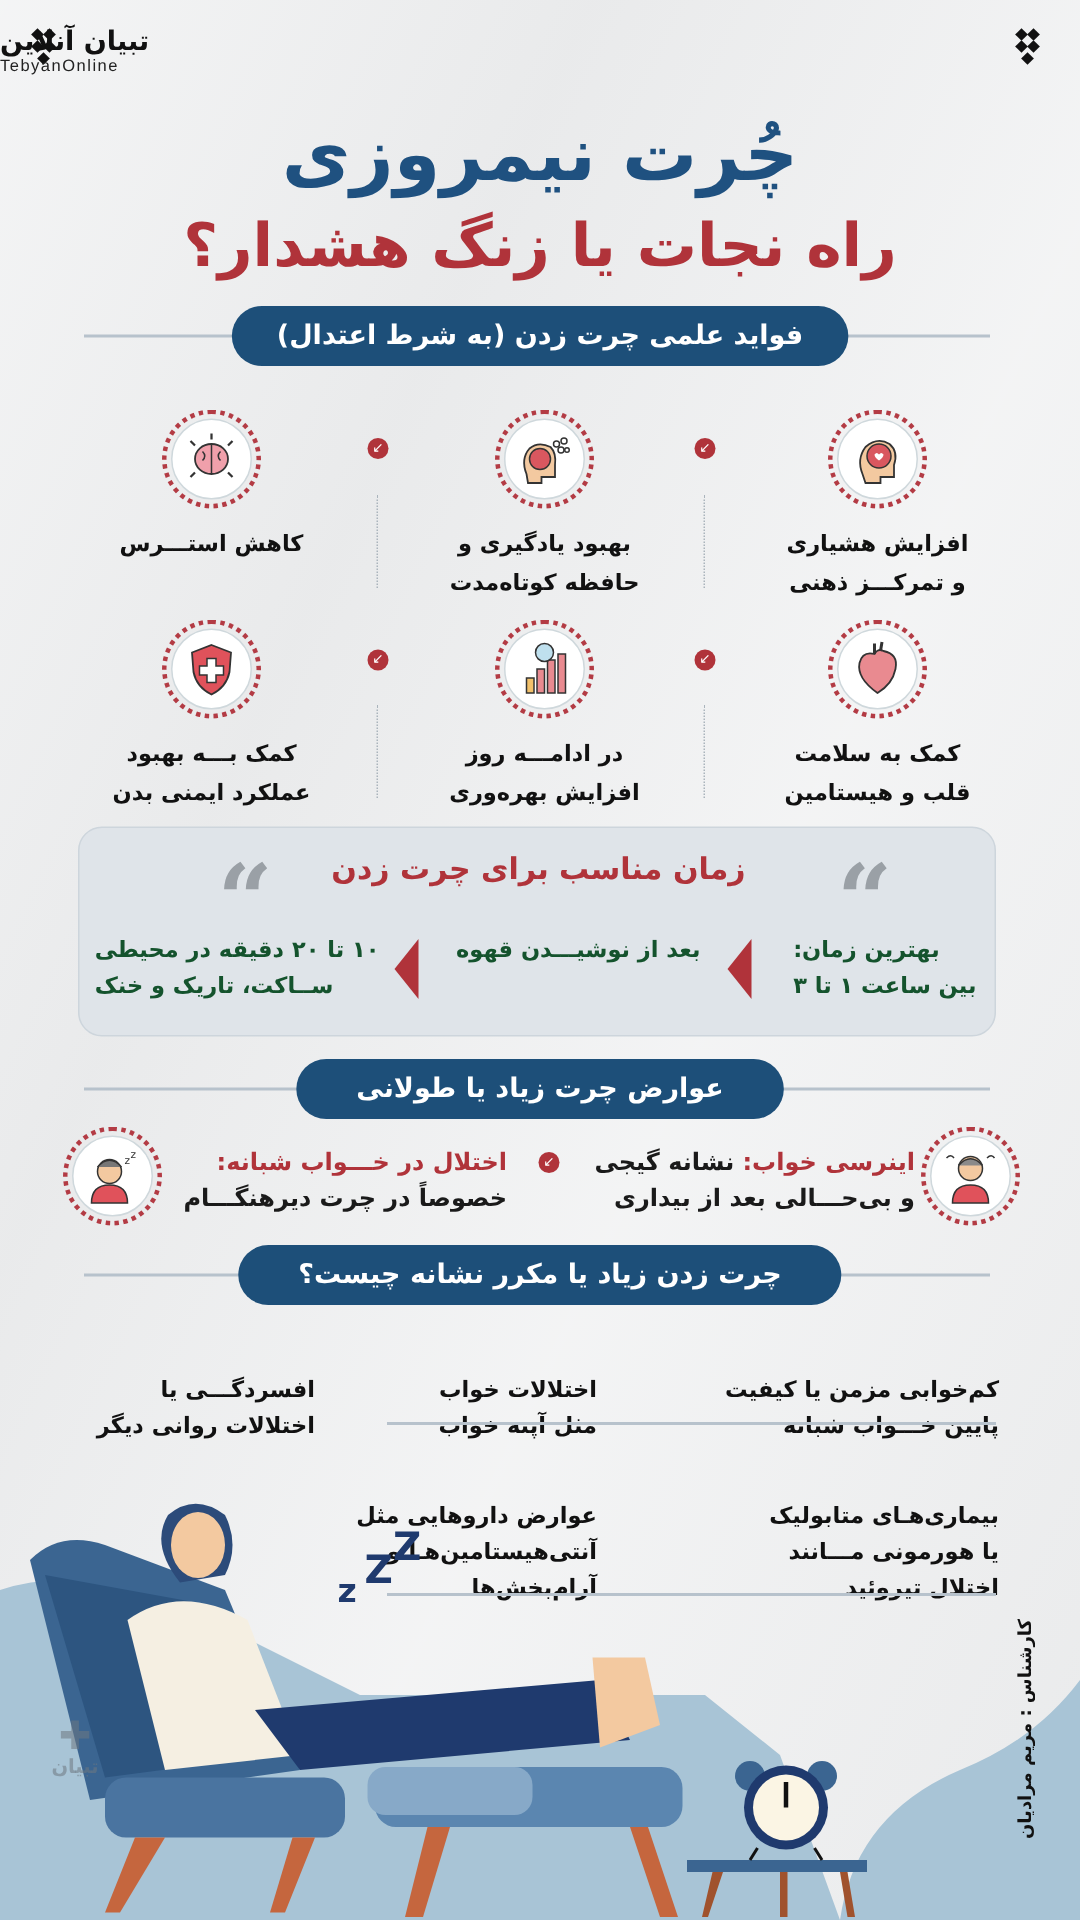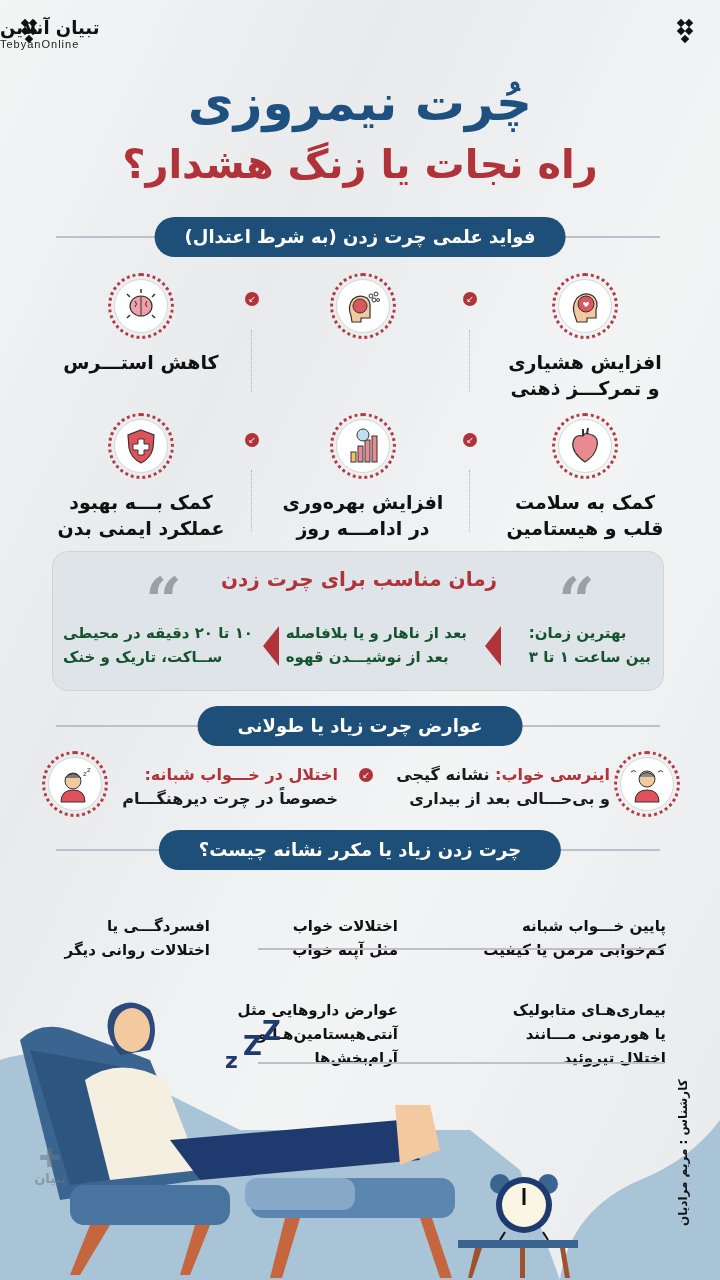--- a/index.html
+++ b/index.html
@@ -31,21 +31,21 @@
 
   
   .sec { position: absolute; left: 0; width: 720px; height: 40px; }
   .sec .line { position: absolute; left: 56px; right: 60px; top: 19px; height: 1.5px; background: #b7c2cc; }
   .sec .pill { position: absolute; left: 50%; transform: translateX(-50%); top: 0; height: 40px; padding: 0 30px; border-radius: 20px; background: #1d4f79; color: #fff; font-size: 18px; font-weight: bold; line-height: 40px; white-space: nowrap; direction: rtl; }
 
   
   .benefit { position: absolute; width: 200px; text-align: center; }
   .iconring { width: 66px; height: 66px; border-radius: 50%; border: 3px dotted #b33b44; margin: 0 auto; display: flex; align-items: center; justify-content: center; }
   .iconring .inner { width: 54px; height: 54px; border-radius: 50%; background: #fff; border: 1.5px solid #cfd8dc; display: flex; align-items: center; justify-content: center; }
-  .benefit .txt { margin-top: 10px; font-size: 19px; font-weight: bold; line-height: 26px; direction: rtl; color: #111; }
+  .benefit .txt { margin-top: 10px; font-size: 15px; font-weight: bold; line-height: 26px; direction: rtl; color: #111; }
 
   .redarrow { position: absolute; width: 14px; height: 14px; border-radius: 50%; background: #b0333a; color: #fff; font-size: 9px; line-height: 14px; text-align: center; }
   .vdots { position: absolute; width: 0; border-left: 1.5px dotted #aab4bc; }
 
   
   .timebox { position: absolute; left: 52px; top: 551px; width: 612px; height: 140px; border-radius: 16px; background: #dfe4e9; border: 1px solid #cdd5dc; }
   .timebox .head { position: absolute; left: 0; width: 612px; top: 15px; text-align: center; color: #b0333a; font-size: 20px; font-weight: bold; direction: rtl; }
   .quote { position: absolute; font-size: 64px; font-weight: bold; color: #9aa0a6; font-family: "DejaVu Serif", serif; line-height: 50px; }
   .tcol { position: absolute; font-size: 15px; font-weight: bold; line-height: 24px; direction: rtl; text-align: left; color: #14532d; }
   .tri { position: absolute; width: 0; height: 0; border-top: 20px solid transparent; border-bottom: 20px solid transparent; border-right: 16px solid #b0333a; }
@@ -98,21 +98,21 @@
 </div>
 
 <div class="logo">
   <div class="fa">تبیان آنلاین</div>
   <div class="en">TebyanOnline</div>
 </div>
 
 <div class="title1">چُرت نیمروزی</div>
 <div class="title2">راه نجات یا زنگ هشدار؟</div>
 
-<div class="sec" style="top:217px;border-radius:20px;">
+<div class="sec" style="top:204px;border-radius:20px;">
   <div class="line"></div>
   <div class="pill">فواید علمی چرت زدن (به شرط اعتدال)</div>
 </div>
 
 <div class="benefit" style="left:485px;top:273px;">
   <div class="iconring">
       <div class="inner">
     <svg width="40" height="40" viewBox="0 0 40 40">
           <path d="M10 30 Q6 20 12 12 Q20 5 28 10 Q34 15 31 24 L31 32 L22 32 L22 36 L12 36 Z" fill="#f3c9a0" stroke="#333" stroke-width="1.2"></path>
           <circle cx="21" cy="18" r="8" fill="#d9575f" stroke="#333" stroke-width="1"></circle>
@@ -131,20 +131,24 @@
     <svg width="40" height="40" viewBox="0 0 40 40">
           <path d="M8 30 Q4 20 10 13 Q16 8 24 12 Q28 16 27 24 L27 32 L18 32 L18 36 L9 36 Z" fill="#f3c9a0" stroke="#333" stroke-width="1.2"></path>
           <circle cx="17" cy="20" r="7" fill="#d9575f" stroke="#333" stroke-width="1"></circle>
           <circle cx="28" cy="10" r="2" fill="none" stroke="#333"></circle>
           <circle cx="33" cy="8" r="2" fill="none" stroke="#333"></circle>
           <circle cx="31" cy="14" r="2" fill="none" stroke="#333"></circle>
           <circle cx="35" cy="14" r="1.5" fill="none" stroke="#333"></circle>
         </svg>
   </div>
     </div>
+  <div class="txt">
+      <div>بهبود یادگیری و</div>
+      <div>حافظه کوتاه‌مدت</div>
+    </div>
 </div>
 <div class="benefit" style="left:41px;top:273px;">
   <div class="iconring">
       <div class="inner">
     <svg width="40" height="40" viewBox="0 0 40 40">
           <ellipse cx="20" cy="20" rx="11" ry="10" fill="#f0a0ab" stroke="#333" stroke-width="1.2"></ellipse>
           <path d="M20 10 L20 30 M14 15 q3 3 0 6 M26 15 q-3 3 0 6" stroke="#333" fill="none"></path>
           <path d="M6 8 l3 3 M34 8 l-3 3 M6 32 l3-3 M34 32 l-3-3 M20 3 l0 4" stroke="#333" stroke-width="1.5"></path>
         </svg>
   </div>
@@ -179,22 +183,22 @@
     <svg width="40" height="40" viewBox="0 0 40 40">
           <rect x="8" y="26" width="5" height="10" fill="#f2c16b" stroke="#333"></rect>
           <rect x="15" y="20" width="5" height="16" fill="#e98a90" stroke="#333"></rect>
           <rect x="22" y="14" width="5" height="22" fill="#e98a90" stroke="#333"></rect>
           <rect x="29" y="10" width="5" height="26" fill="#e98a90" stroke="#333"></rect>
           <circle cx="20" cy="9" r="6" fill="#bfe0ee" stroke="#333"></circle>
         </svg>
   </div>
     </div>
   <div class="txt">
+      <div>در ادامـــه روز</div>
       <div>افزایش بهره‌وری</div>
-      <div>در ادامـــه روز</div>
     </div>
 </div>
 <div class="benefit" style="left:41px;top:413px;">
   <div class="iconring">
       <div class="inner">
     <svg width="40" height="40" viewBox="0 0 40 40">
           <path d="M20 4 L33 9 L32 22 Q30 32 20 37 Q10 32 8 22 L7 9 Z" fill="#e0525b" stroke="#333" stroke-width="1.2"></path>
           <path d="M17 13 h6 v5 h5 v6 h-5 v5 h-6 v-5 h-5 v-6 h5z" fill="#fff" stroke="#333"></path>
         </svg>
   </div>
@@ -213,21 +217,20 @@
 <div class="timebox">
   <div class="head">زمان مناسب برای چرت زدن</div>
   <div class="quote" style="left:505px;top:24px;">“</div>
   <div class="quote" style="left:92px;top:24px;">“</div>
   <div class="tcol" style="right:12px;top:69px;">
     <div>بهترین زمان:</div>
     <div>بین ساعت ۱ تا ۳</div>
   </div>
   <div class="tri" style="left:432px;top:74px;"></div>
   <div class="tcol" style="right:196px;top:69px;">
-    <div>بعد از ناهار و یا بلافاصله</div>
     <div>بعد از نوشیـــدن قهوه</div>
   </div>
   <div class="tri" style="left:210px;top:74px;"></div>
   <div class="tcol" style="right:410px;top:69px;">
     <div>۱۰ تا ۲۰ دقیقه در محیطی</div>
     <div>ســاکت، تاریک و خنک</div>
   </div>
 </div>
 
 <div class="sec" style="top:706px;">
@@ -265,22 +268,22 @@
       </svg>
 </div>
   </div>
 
 <div class="sec" style="top:830px;">
   <div class="line"></div>
   <div class="pill" style="padding:0 40px;">چرت زدن زیاد یا مکرر نشانه چیست؟</div>
 </div>
 
 <div class="sign" style="right:54px;top:882px;">
+  <div>کم‌خوابی مزمن یا کیفیت</div>
   <div>پایین خـــواب شبانه</div>
-  <div>کم‌خوابی مزمن یا کیفیت</div>
 </div>
 <div class="sign" style="right:322px;top:882px;">
   <div>اختلالات خواب</div>
   <div>مثل آپنه خواب</div>
 </div>
 <div class="sign" style="right:510px;top:882px;">
   <div>افسردگـــی یا</div>
   <div>اختلالات روانی دیگر</div>
 </div>
 

